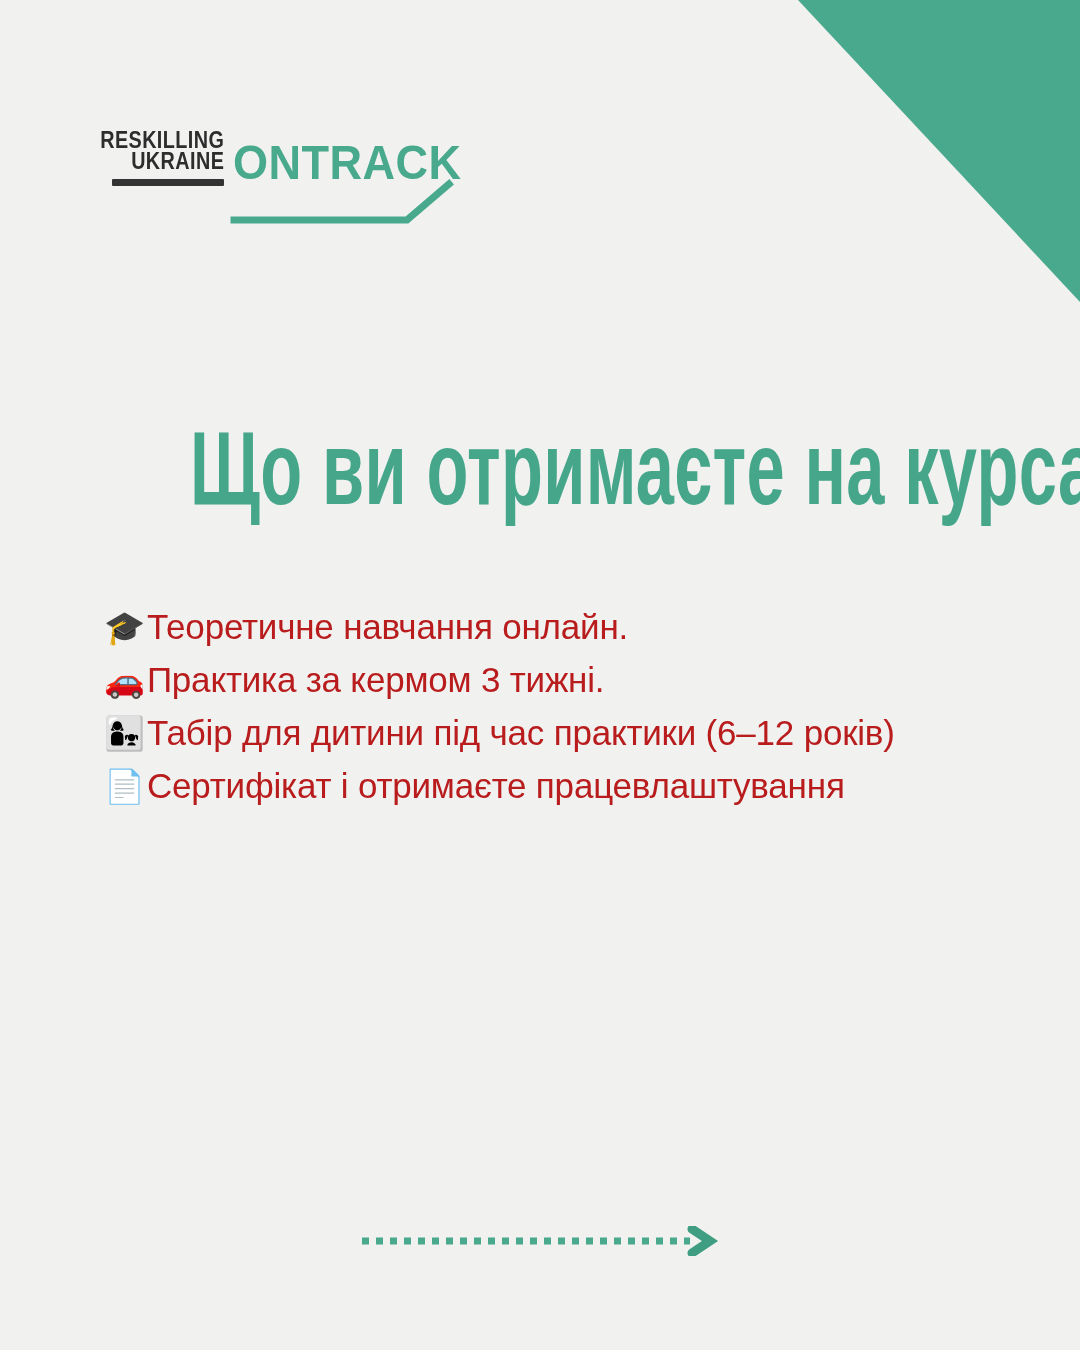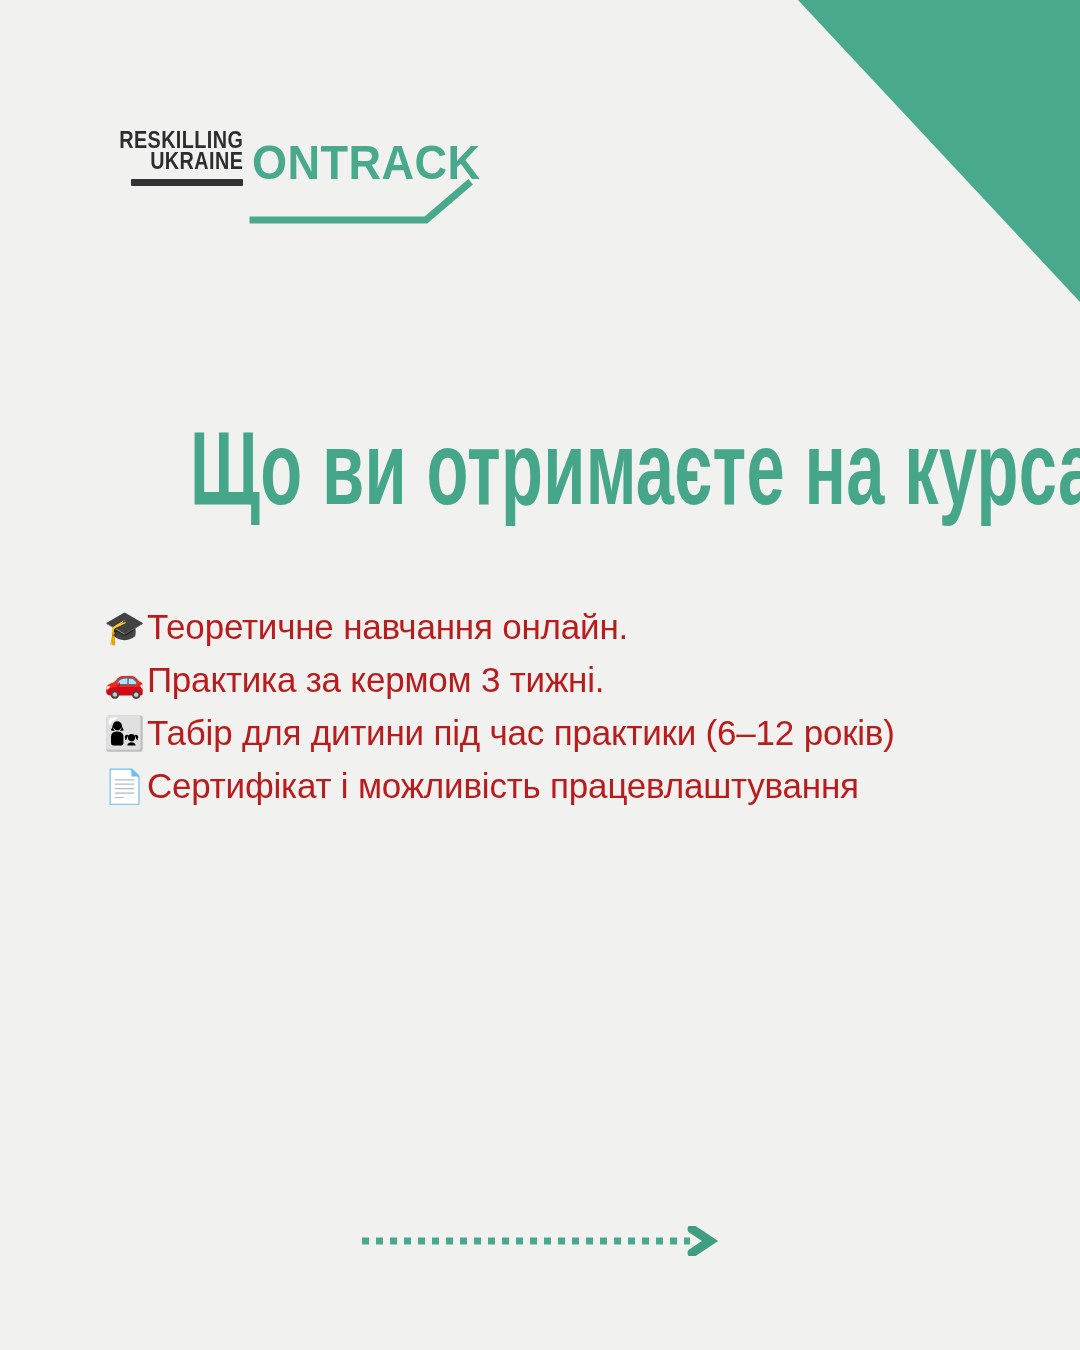--- a/index.html
+++ b/index.html
@@ -28,21 +28,21 @@
     right: 0;
     width: 282px;
     height: 302px;
     background: #49a98d;
     clip-path: polygon(0 0, 100% 0, 100% 100%);
   }
 
   
   .logo {
     position: absolute;
-    left: 99px;
+    left: 80px;
     top: 124px;
     display: flex;
     align-items: flex-end;
     height: 64px;
   }
   .logo-left {
     display: flex;
     flex-direction: column;
     align-items: flex-end;
     margin-right: 9px;
@@ -161,21 +161,21 @@
       </svg>
     </div>
   </div>
 
   <div class="headline">Що ви отримаєте на курсах:</div>
 
   <div class="benefits">
     <span class="benefit-line"><span class="benefit-emoji">🎓</span><span>Теоретичне навчання онлайн.</span></span>
     <span class="benefit-line"><span class="benefit-emoji">🚗</span><span>Практика за кермом 3 тижні.</span></span>
     <span class="benefit-line"><span class="benefit-emoji">👩‍👧</span><span>Табір для дитини під час практики (6–12 років)</span></span>
-    <span class="benefit-line"><span class="benefit-emoji">📄</span><span>Сертифікат і можливість працевлаштування</span></span>
+    <span class="benefit-line"><span class="benefit-emoji">📄</span><span>Сертифікат і отримаєте працевлаштування</span></span>
   </div>
 
   <svg class="next-arrow" viewBox="0 0 360 30">
     <line x1="2" y1="15" x2="330" y2="15" stroke="#49a98d" stroke-width="7" stroke-dasharray="7 7" stroke-linecap="butt"></line>
     <path d="M332 3 L350 15 L332 27" fill="none" stroke="#3f9e82" stroke-width="9" stroke-linecap="round" stroke-linejoin="miter"></path>
   </svg>
 
 </div>
 
 </body></html>

